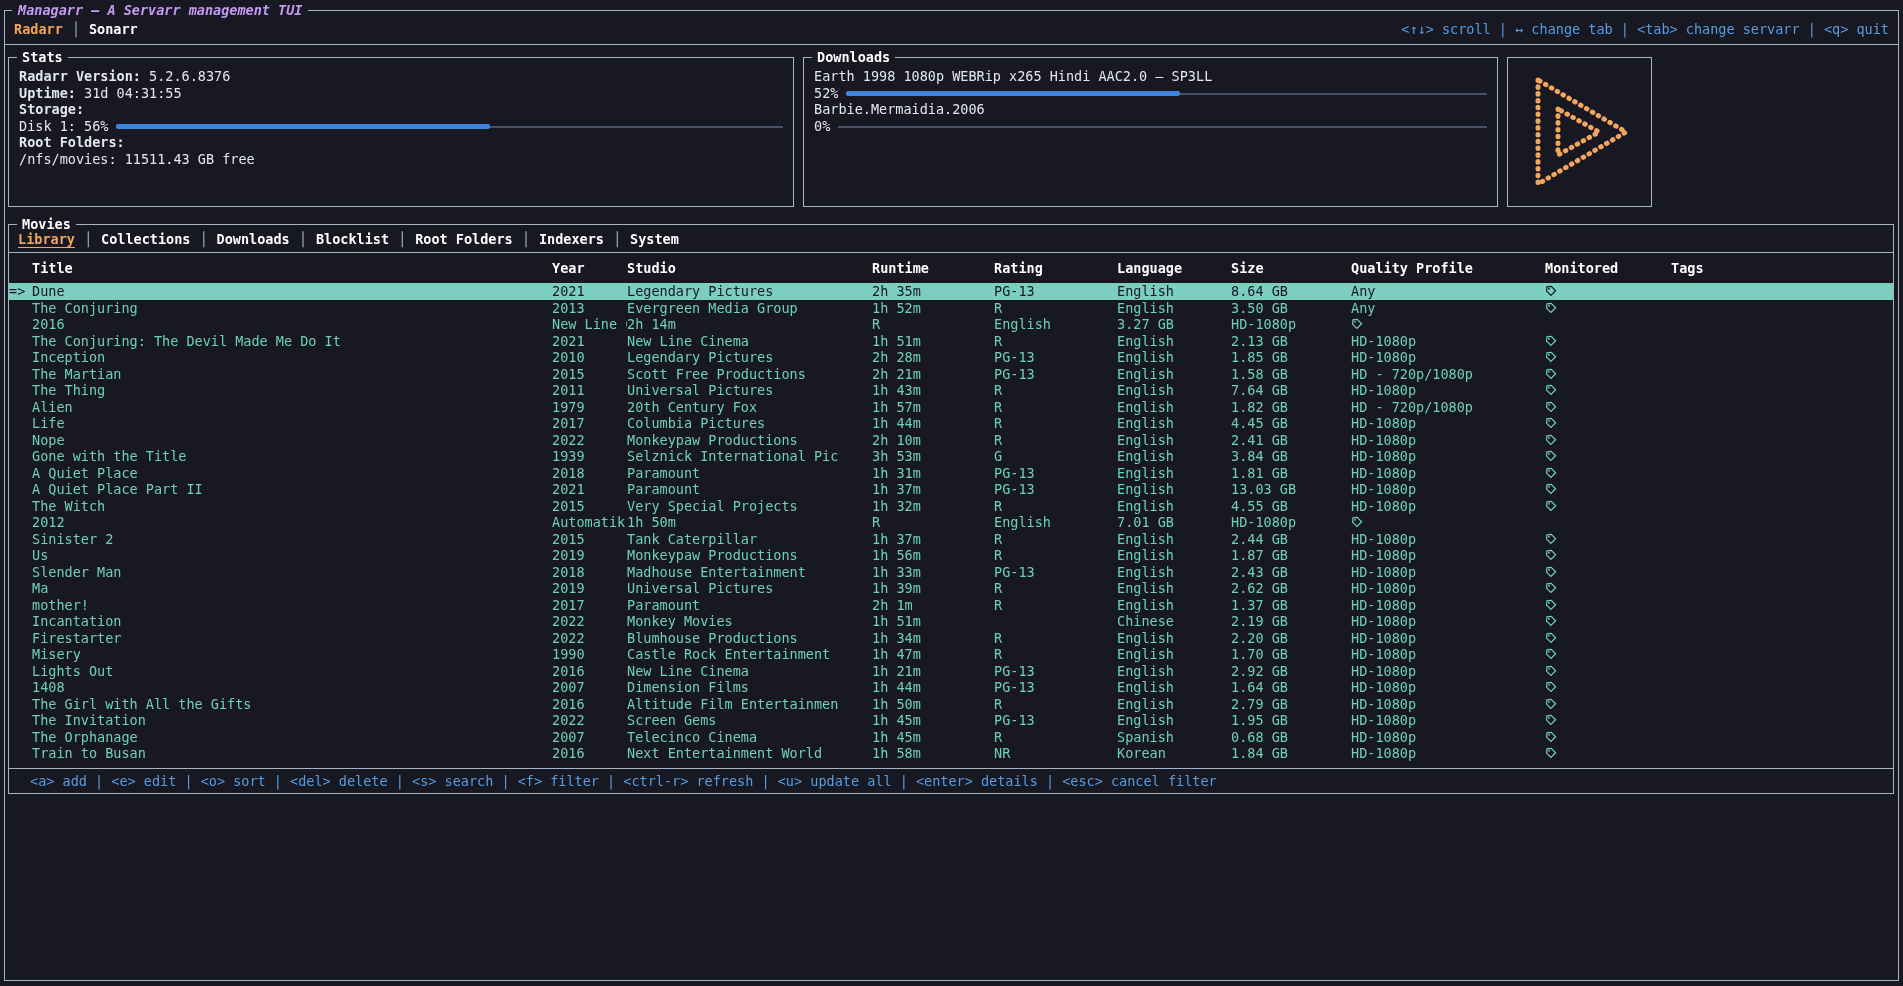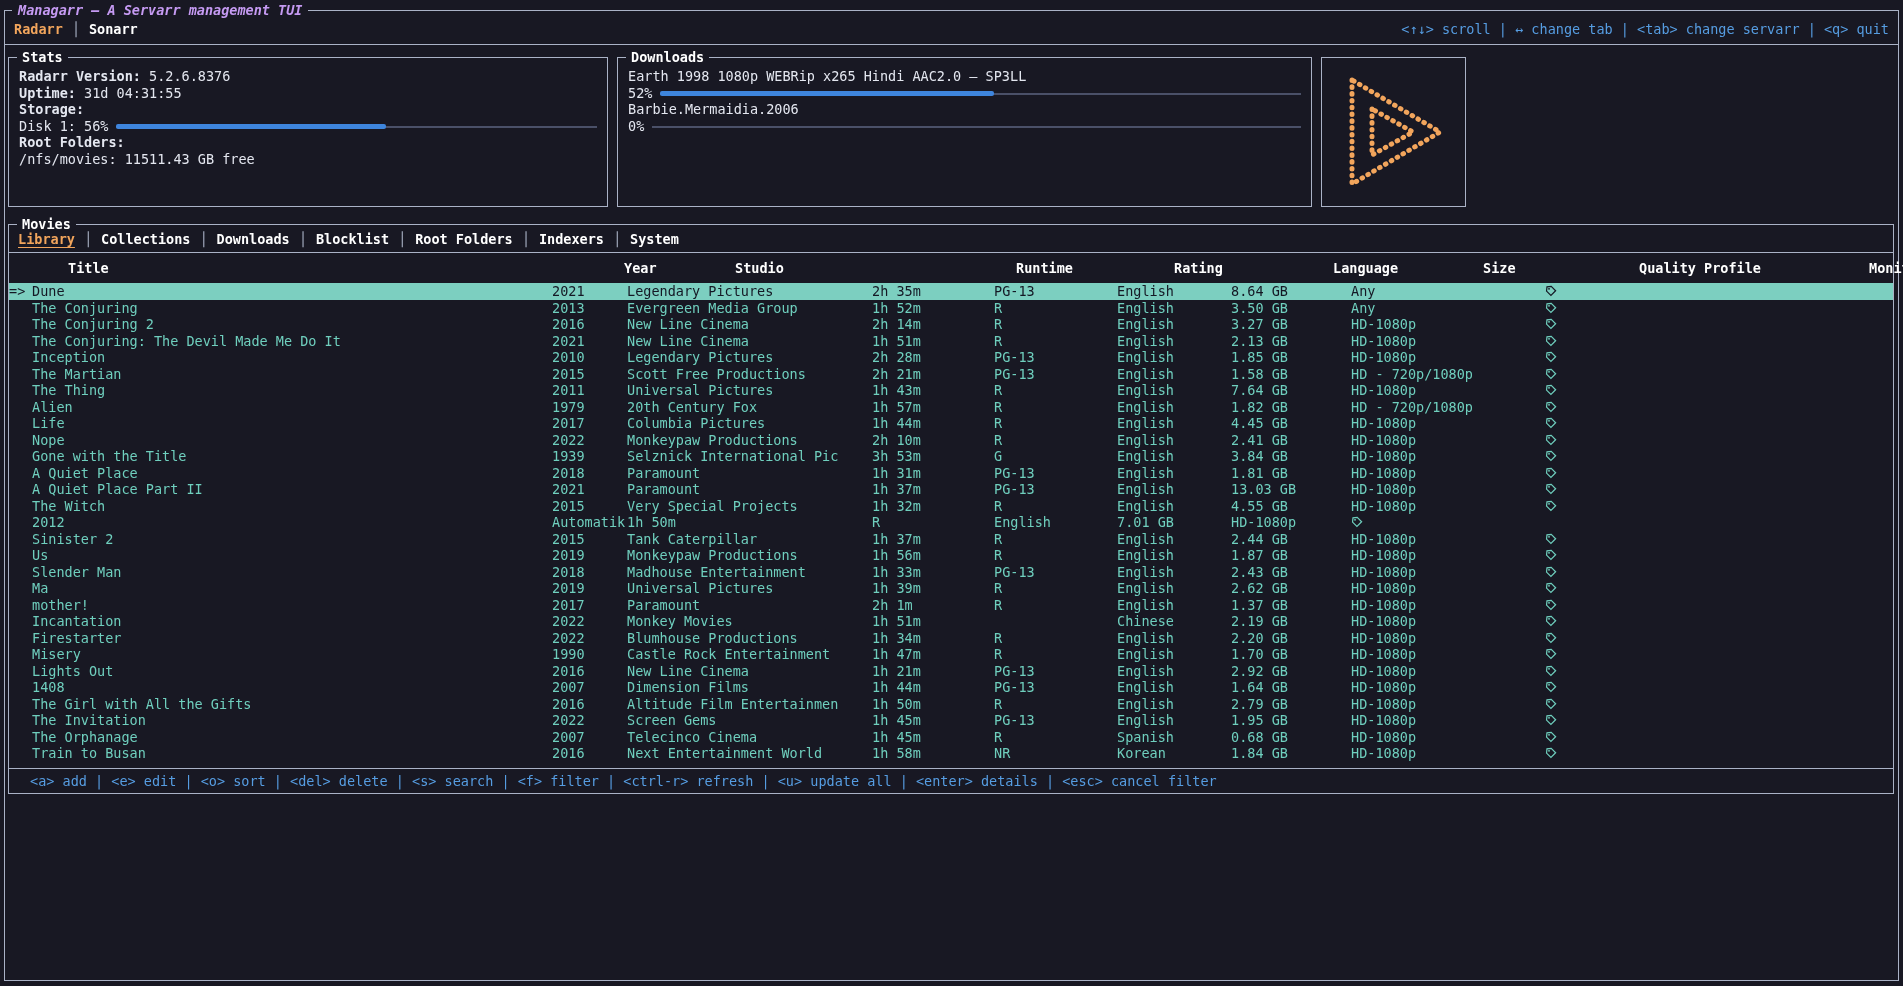--- a/index.html
+++ b/index.html
@@ -29,21 +29,21 @@
   .stab{font-weight:bold;color:var(--white);cursor:pointer;}
   .stab.active{color:var(--orange);}
   .vsep{color:var(--border);margin:0 9px;}
   .top-help{color:var(--blue);white-space:pre;}
   .top-sep{position:absolute;top:44px;left:4px;right:4px;border-top:1px solid var(--border);}
 
   .panel{border:1px solid var(--border);position:relative;box-sizing:border-box;}
   .panel-title{position:absolute;top:-9px;left:8px;background:var(--bg);padding:0 5px;font-weight:bold;color:var(--white);line-height:16px;}
 
   .panels{position:absolute;top:57px;left:8px;height:150px;display:flex;gap:9px;}
-  .stats-panel{width:600px;}
+  .stats-panel{width:786px;}
   .downloads-panel{width:695px;}
   .logo-panel{width:145px;display:flex;align-items:center;justify-content:center;}
 
   .stats-body,.downloads-body{padding:10px 10px 0;}
   .stat-line{height:16.5px;line-height:16.5px;white-space:pre;}
   .stat-label{font-weight:bold;}
   .disk-row{display:flex;align-items:flex-start;}
   .disk-row .bar{margin-left:8px;}
 
   .dl-name{height:16.5px;line-height:16.5px;white-space:pre;overflow:hidden;}
@@ -53,21 +53,21 @@
   .bar{position:relative;flex:1;height:16.5px;}
   .bar-fill{position:absolute;left:0;top:6px;height:5px;background:var(--fill);z-index:2;border-radius:2px;}
   .bar-track{position:absolute;left:0;right:0;top:8px;height:2px;background:var(--track);}
 
   .movies-panel{position:absolute;top:224px;left:8px;right:9px;height:545px;box-sizing:border-box;}
   .movies-tabbar{height:27px;display:flex;align-items:center;padding:0 9px;border-bottom:1px solid var(--border);}
   .mtab{font-weight:bold;color:var(--white);cursor:pointer;white-space:pre;}
   .mtab.active{color:var(--orange);text-decoration:underline;text-underline-offset:3px;}
 
   .thead,.trow{display:grid;grid-template-columns:23px 520px 75px 245px 122px 123px 114px 120px 194px 126px 1fr;}
-  .thead{height:30px;line-height:30px;font-weight:bold;color:var(--white);gap:36px;}
+  .thead{height:30px;line-height:30px;font-weight:bold;color:var(--white);}
   .trow{height:16.5px;line-height:16.5px;color:var(--teal);cursor:pointer;}
   .trow.selected{background:var(--selbg);color:var(--selfg);}
   .cell{overflow:hidden;white-space:pre;}
   .tag-icon svg{vertical-align:-1px;}
 
   .bottom-help{position:absolute;top:769px;left:8px;right:9px;height:25px;border:1px solid var(--border);border-top:none;box-sizing:border-box;display:flex;align-items:center;padding:0 21px;color:var(--blue);white-space:pre;}
 </style>
 </head>
 <body>
 
@@ -194,21 +194,20 @@
         <div class="cell">3.50 GB</div>
         <div class="cell">Any</div>
         <div class="cell"><span class="tag-icon"><svg viewBox="0 0 14 14" width="12" height="12">
               <path d="M7.3 1.6 L12.4 6.7 L6.9 12.2 L1.8 7.1 L2.3 2.1 Z" fill="none" stroke="currentColor" stroke-width="1.4"></path>
               <circle cx="4.7" cy="4.5" r="1.1" fill="currentColor"></circle>
             </svg></span></div>
         <div class="cell"></div>
       </div>
       <div class="trow">
         <div class="cell ind"></div>
-        <div class="cell">The Conjuring 2</div>
         <div class="cell">2016</div>
         <div class="cell">New Line Cinema</div>
         <div class="cell">2h 14m</div>
         <div class="cell">R</div>
         <div class="cell">English</div>
         <div class="cell">3.27 GB</div>
         <div class="cell">HD-1080p</div>
         <div class="cell"><span class="tag-icon"><svg viewBox="0 0 14 14" width="12" height="12">
               <path d="M7.3 1.6 L12.4 6.7 L6.9 12.2 L1.8 7.1 L2.3 2.1 Z" fill="none" stroke="currentColor" stroke-width="1.4"></path>
               <circle cx="4.7" cy="4.5" r="1.1" fill="currentColor"></circle>

